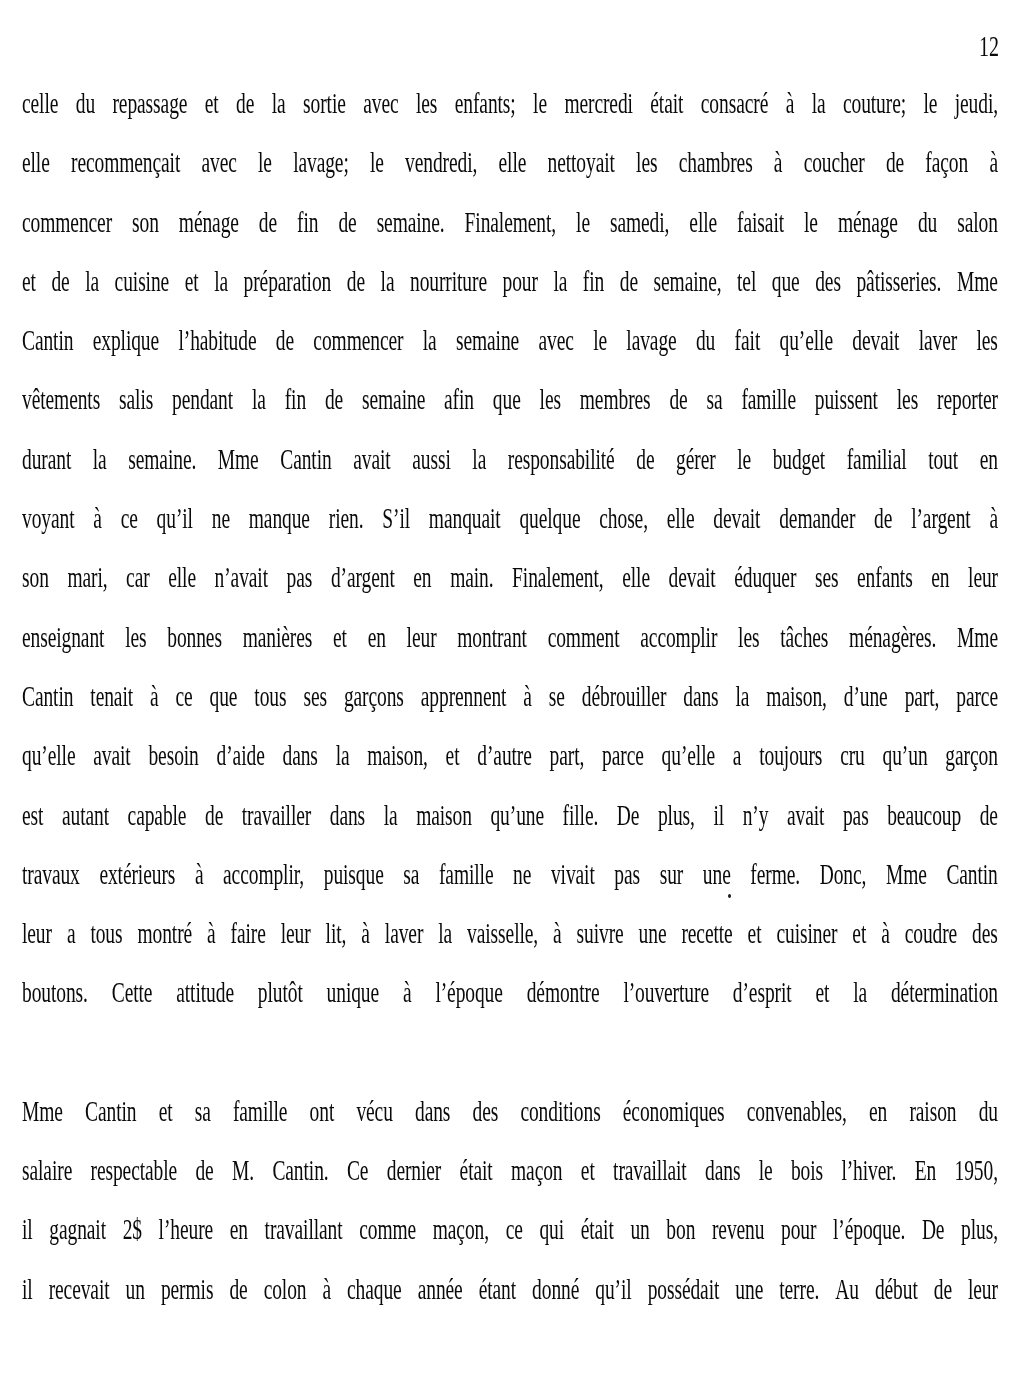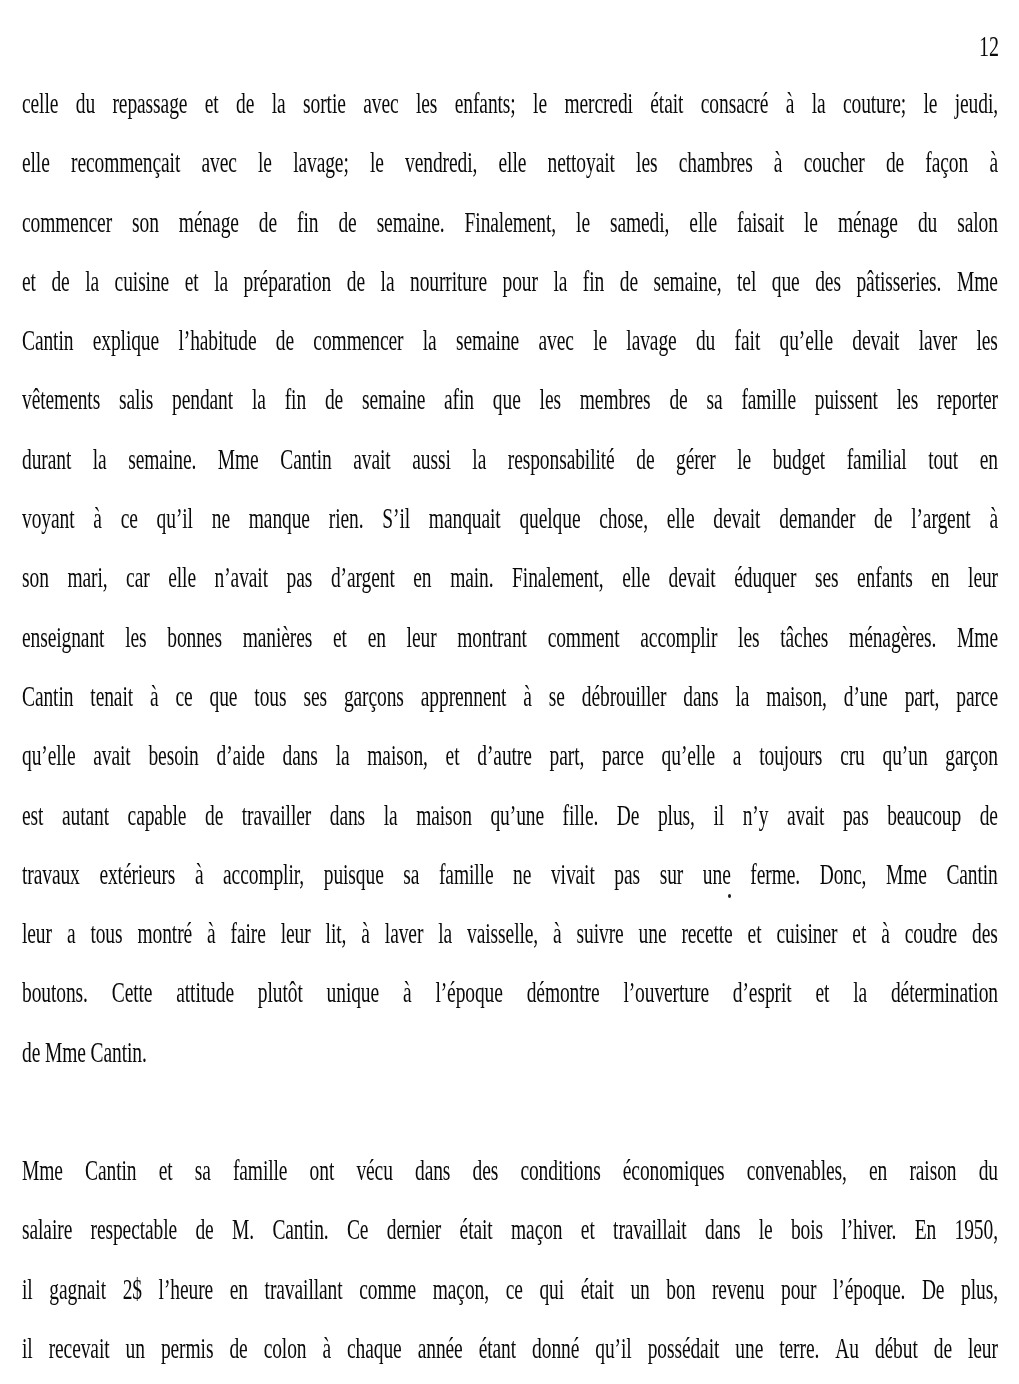--- a/index.html
+++ b/index.html
@@ -388,23 +388,20 @@
           <span>à</span>
           <span>l’époque</span>
           <span>démontre</span>
           <span>l’ouverture</span>
           <span>d’esprit</span>
           <span>et</span>
           <span>la</span>
           <span>détermination</span>
         </div>
       </div>
-      <div class="line">
-        <div class="line-text">de Mme Cantin.</div>
-      </div>
     </div>
     <div class="paragraph">
       <div class="line">
         <div class="line-text justify">
           <span>Mme</span>
           <span>Cantin</span>
           <span>et</span>
           <span>sa</span>
           <span>famille</span>
           <span>ont</span>

